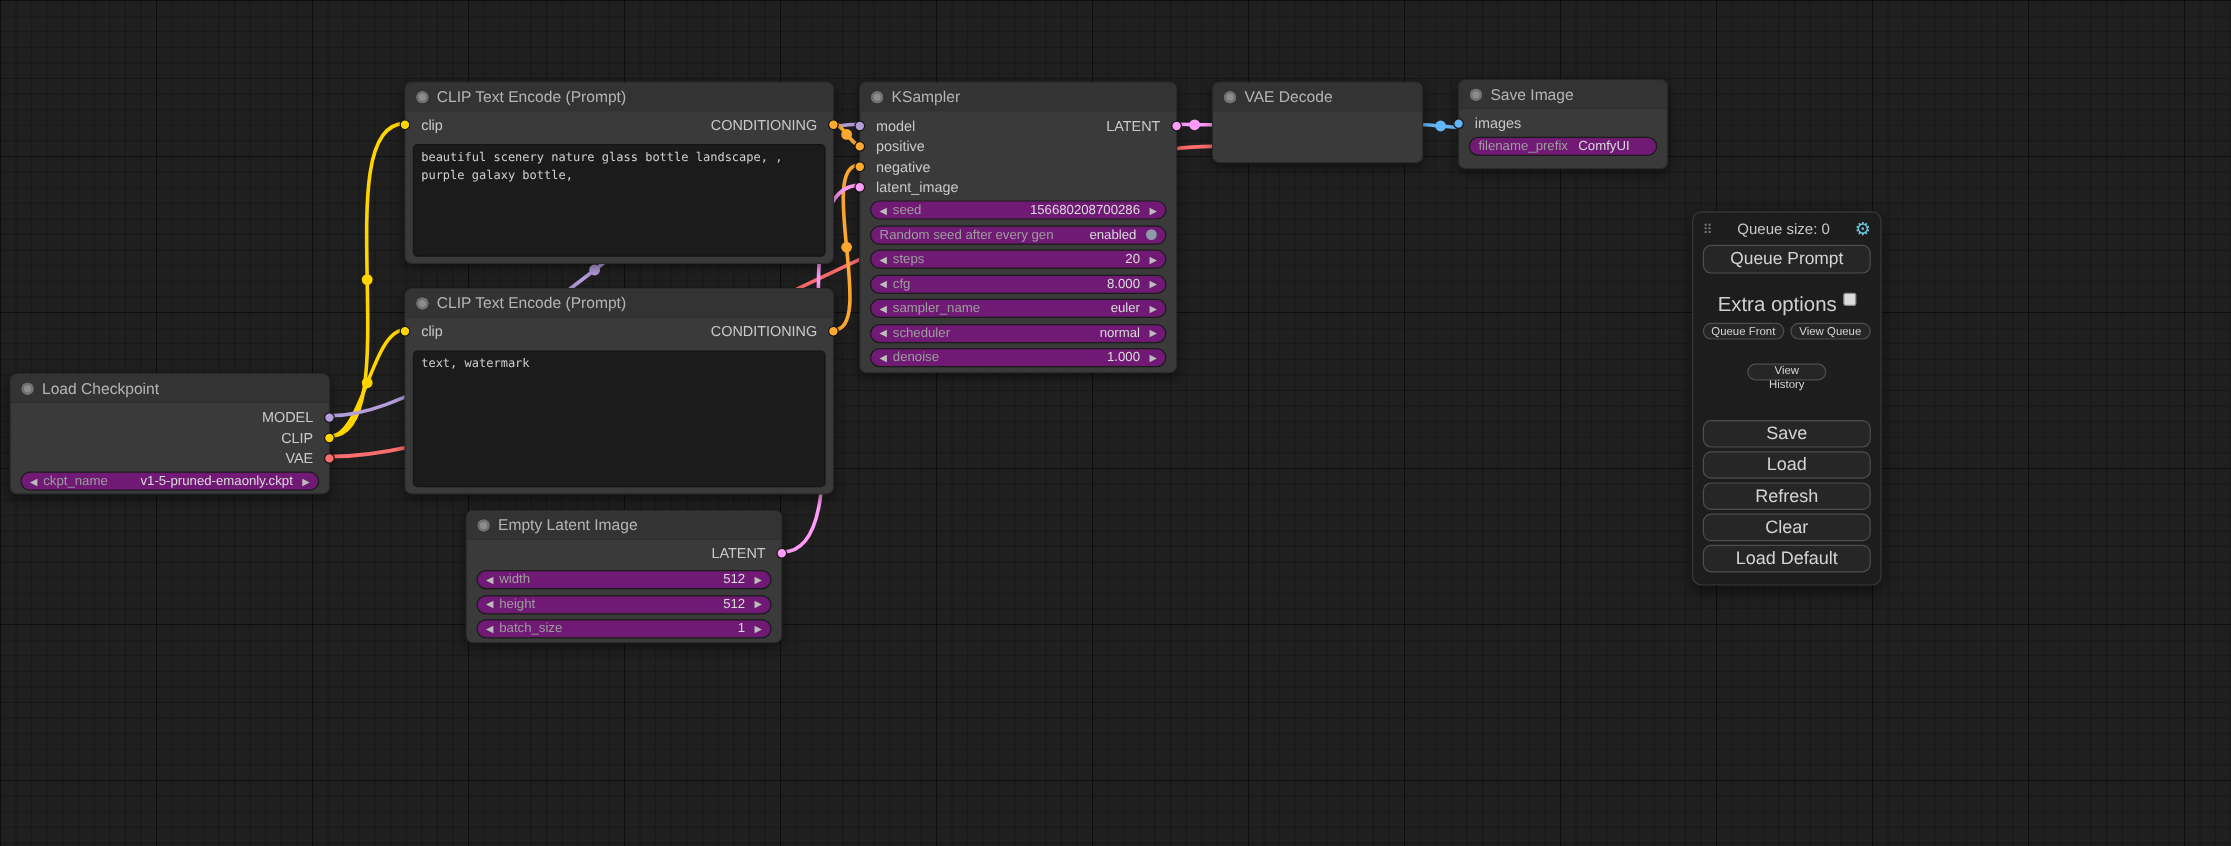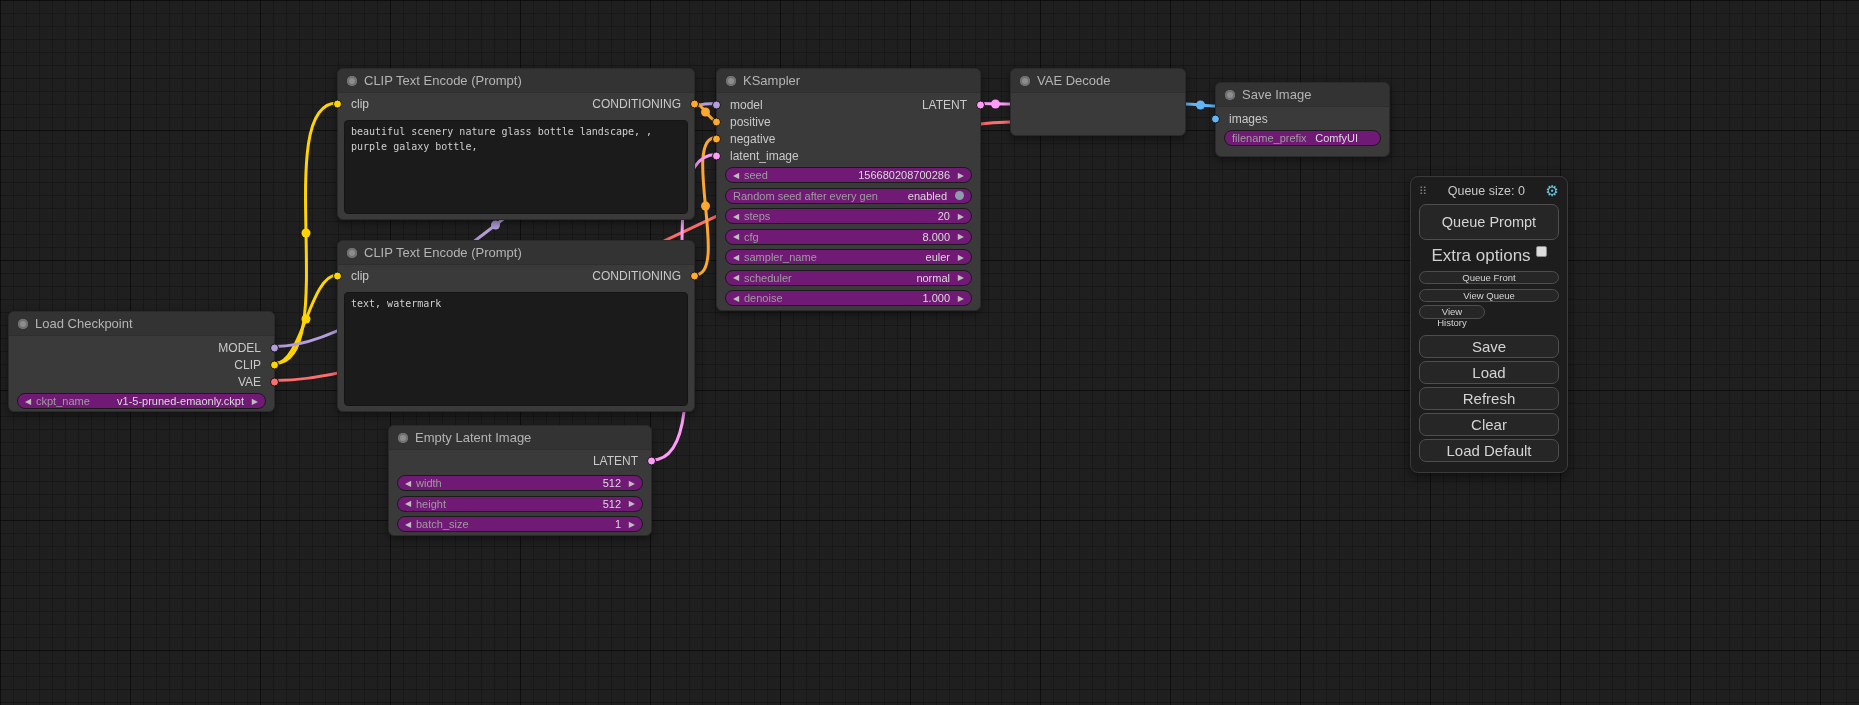--- a/index.html
+++ b/index.html
@@ -57,27 +57,27 @@
   #queue-panel{ position:absolute; left:1410px; top:176px; width:158px; z-index:3;
                 background:#1d1d1d; border:1px solid #3a3a3a; border-radius:8px;
                 padding:5px 8px 10px; box-shadow:0 4px 12px rgba(0,0,0,0.5);
                 display:flex; flex-direction:column; }
   .qp-header{ display:flex; align-items:center; justify-content:space-between; height:18px; margin-bottom:4px; }
   .qp-drag{ color:#7a7a7a; font-size:11px; cursor:grab; }
   .qp-size{ color:#c8c8c8; font-size:12.5px; }
   .qp-gear{ font-size:15px; cursor:pointer; }
   .qp-btn{ display:block; width:100%; background:#262626; border:1px solid #4e4e4e; border-radius:7px;
            color:#d4d4d4; font-family:inherit; cursor:pointer; }
-  .qp-btn.big{ height:36px; font-size:14.5px; margin-bottom:6px; }
+  .qp-btn.big{ height:24px; font-size:14.5px; margin-bottom:16px; }
   .qp-btn.med{ height:23px; font-size:15px; margin-top:3px; }
   .qp-btn.small{ height:14px; font-size:9.5px; border-radius:8px; padding:0 6px; width:auto; flex:1; }
   .qp-extra{ display:flex; align-items:flex-start; justify-content:center; gap:5px; margin-bottom:5px;
              font-size:17px; color:#d0d0d0; }
   .qp-check{ width:11px; height:11px; background:#dcdcdc; border:1px solid #8a8a8a; border-radius:2px; cursor:pointer; }
-  .qp-row{ display:flex; gap:5px; margin-bottom:3px;flex-direction:column; }
+  .qp-row{ display:flex; gap:5px; margin-bottom:20px; }
   .qp-row.center{ justify-content:center; }
   .qp-row.center .qp-btn.small{ flex:none; width:66px; }
   .qp-spacer{ height:10px; }
 </style>
 </head>
 <body>
 
 <div id="canvas">
 
   <svg id="wires" width="1859" height="705">
@@ -269,21 +269,21 @@
     </div>
   </div>
 
   <div class="node midrows" style="left:1010px;top:68px;width:176px;height:68px;">
     <div class="node-title">
       <span class="collapse-dot"></span>
       <span class="title-text">VAE Decode</span>
     </div>
   </div>
 
-  <div class="node midrows" style="left:1215px;top:82px;width:175px;height:75px;">
+  <div class="node midrows" style="left:1215px;top:66px;width:175px;height:75px;">
     <div class="node-title">
       <span class="collapse-dot"></span>
       <span class="title-text">Save Image</span>
     </div>
     <div class="slots">
       <div class="slot-row">
         <span class="port in" style="background: rgb(100, 181, 246);"></span>
         <span class="slot-label">images</span>
       </div>
     </div>

